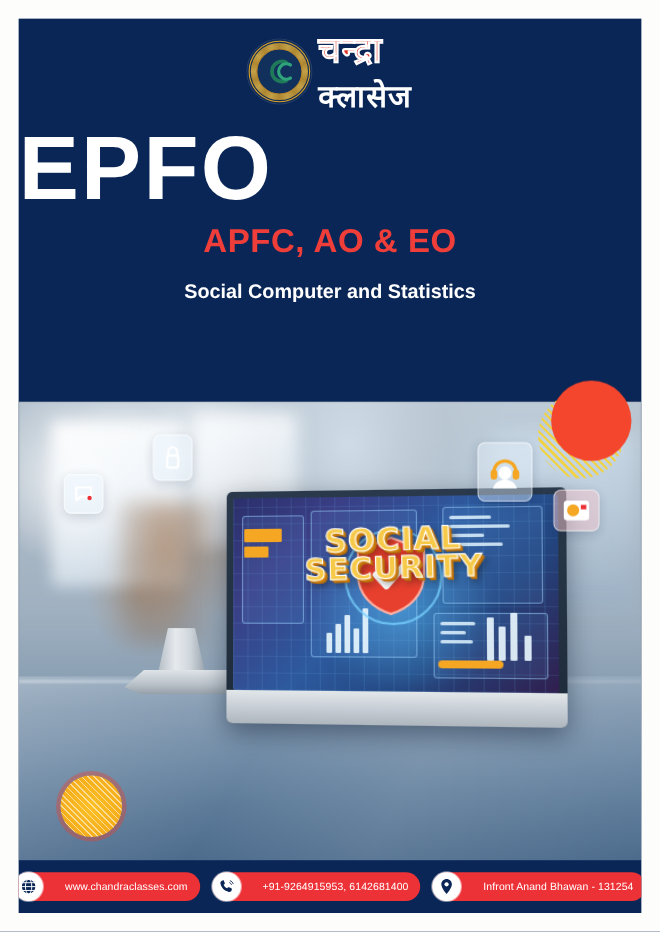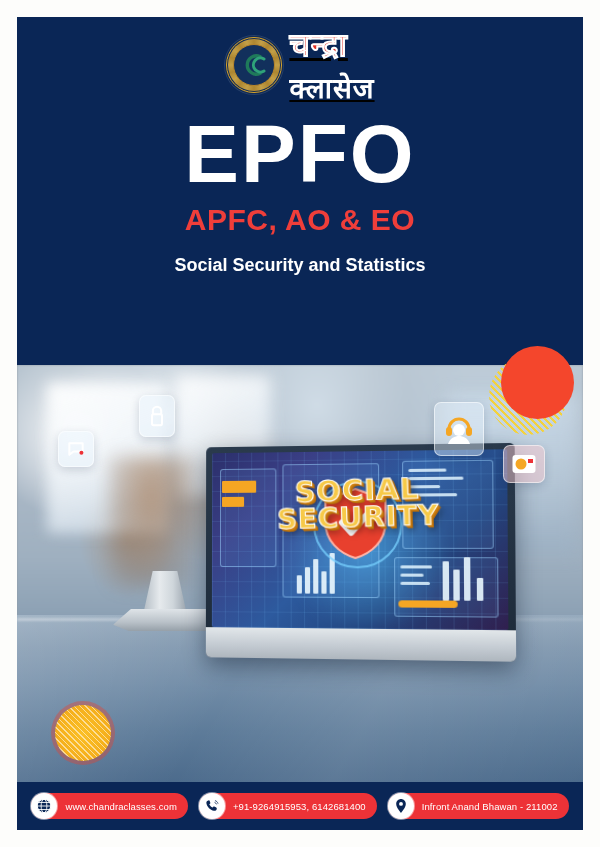--- a/index.html
+++ b/index.html
@@ -50,37 +50,37 @@
     position:absolute;inset:8px;border-radius:50%;
     background:#12305c;border:1px solid #b8862a;
   }
   .emblem .cc{
     position:absolute;inset:9px;border-radius:50%;
     display:flex;align-items:center;justify-content:center;
   }
   .emblem .cc svg{display:block;}
   .brand-hi{
     display:flex;flex-direction:column;align-items:flex-start;
-    line-height:1;margin-top:2px;text-decoration:underline;
+    line-height:1;margin-top:2px;
   }
   .brand-hi .l1{
     font-family:"Liberation Serif",serif;
     font-size:32px;font-weight:bold;color:#e03127;
     -webkit-text-stroke:1px #ffffff;
     letter-spacing:1px;
   }
   .brand-hi .l2{
     font-family:"Liberation Serif",serif;
     font-size:28px;font-weight:bold;color:#ffffff;
     letter-spacing:1px;margin-top:14px;
   }
 
   
   .title-main{
-    position:absolute;left:0;top:96px;width:566px;text-align:center;z-index:8;
+    position:absolute;left:0;top:96px;width:566px;z-index:8;
     font-size:82px;font-weight:bold;color:#ffffff;letter-spacing:2px;line-height:1;
   }
   .title-sub{
     position:absolute;left:0;top:188px;width:566px;text-align:center;z-index:8;
     font-size:30px;font-weight:bold;color:#ef3e3a;letter-spacing:.5px;line-height:1;
   }
   .desc{
     position:absolute;left:0;top:235px;width:566px;text-align:center;z-index:8;
     color:#ffffff;font-size:18px;font-weight:bold;line-height:1.45;
   }
@@ -252,21 +252,21 @@
     background:#ed3237;border-radius:14px;height:26px;
     padding-right:11px;
   }
   .pill .ic{
     width:26px;height:26px;border-radius:50%;background:#ffffff;
     display:flex;align-items:center;justify-content:center;flex:none;
     box-shadow:0 0 0 1px rgba(255,255,255,.5);
   }
   .pill .ic svg{display:block;}
   .pill .txt{
-    color:#ffffff;font-size:9.5px;padding-left:8px;white-space:nowrap;letter-spacing:.1px;text-align:center;
+    color:#ffffff;font-size:9.5px;padding-left:20px;white-space:nowrap;letter-spacing:.1px;text-align:center;
   }
 </style>
 </head>
 <body>
 
 <div class="page">
   <div class="cover">
 
     <div class="top-band"></div>
 
@@ -284,21 +284,21 @@
       </div>
       <div class="brand-hi">
         <span class="l1">चन्द्रा</span>
         <span class="l2">क्लासेज</span>
       </div>
     </div>
 
     <div class="title-main">EPFO</div>
     <div class="title-sub">APFC, AO &amp; EO</div>
     <div class="desc">
-      <div>Social Security and Statistics</div>
+      <div>Social Computer and Statistics</div>
     </div>
 
     <div class="photo">
       <div class="bg-blur"></div>
       <div class="bg-win"></div>
       <div class="bg-win2"></div>
       <div class="bg-person"></div>
       <div class="bg-shelf"></div>
 
       <div class="desk">
@@ -420,19 +420,19 @@
         <span class="txt">+91-9264915953, 6142681400</span>
       </div>
 
       <div class="pill">
         <span class="ic">
           <svg width="16" height="16" viewBox="0 0 20 20">
             <path d="M10 1.4c-3.3 0-6 2.7-6 6 0 4.4 6 11.2 6 11.2s6-6.8 6-11.2c0-3.3-2.7-6-6-6z" fill="#0a2656"></path>
             <circle cx="10" cy="7.4" r="2.4" fill="#ffffff"></circle>
           </svg>
         </span>
-        <span class="txt">Infront Anand Bhawan - 211002</span>
+        <span class="txt">Infront Anand Bhawan - 131254</span>
       </div>
 
     </div>
 
   </div>
 </div>
 
 </body></html>

